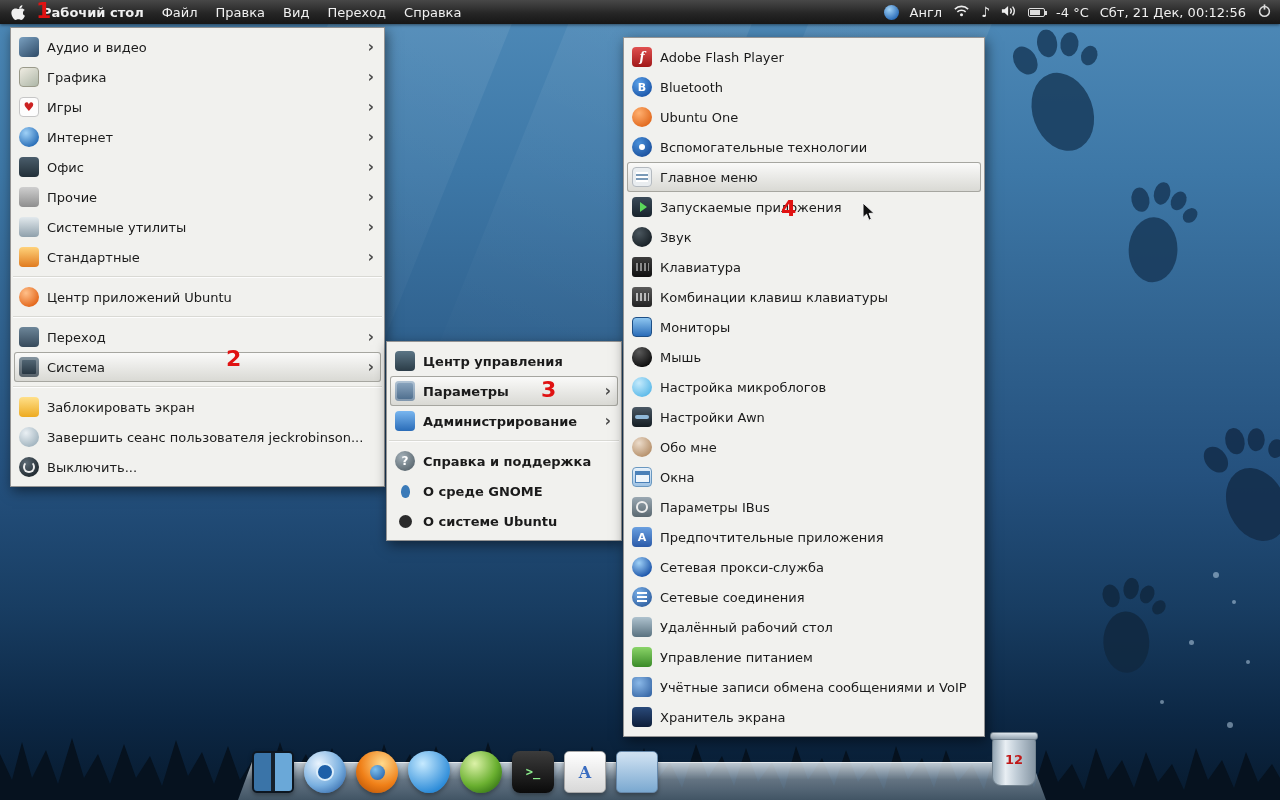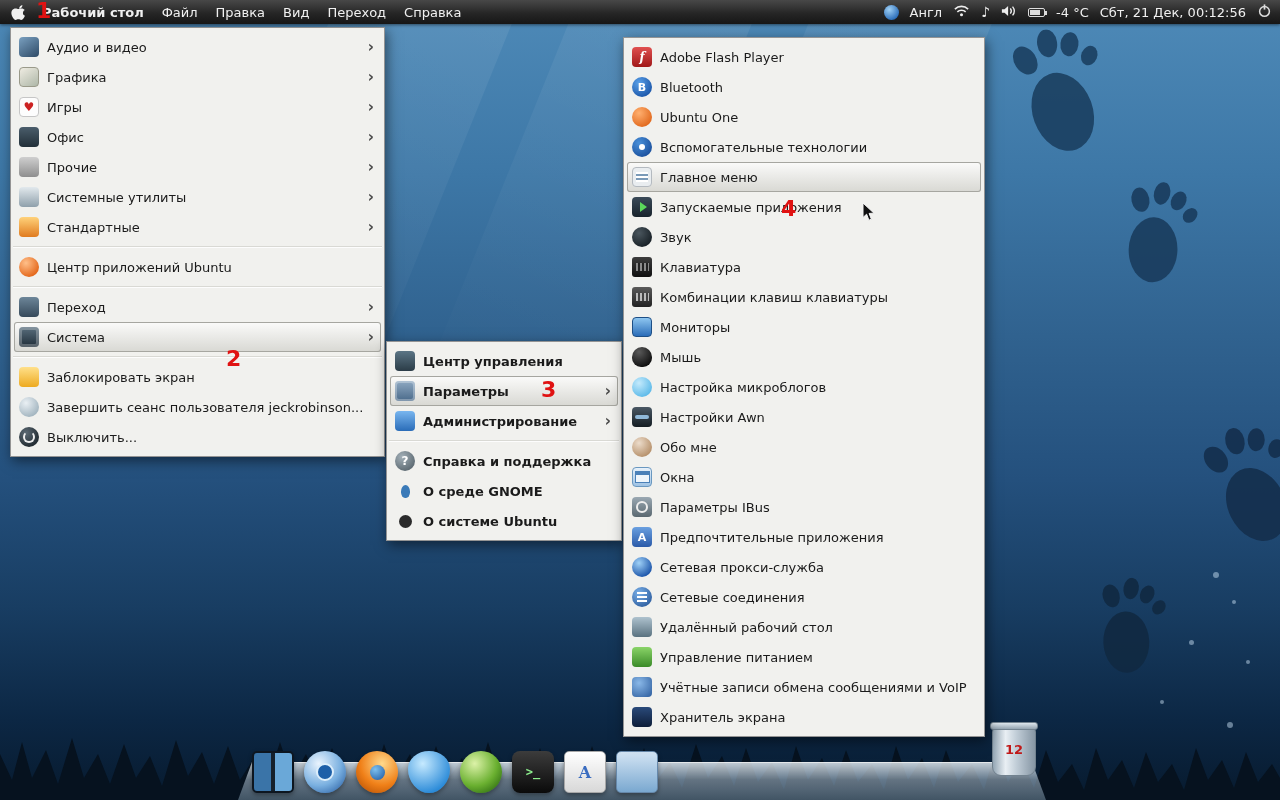--- a/index.html
+++ b/index.html
@@ -116,21 +116,21 @@
   .d-cr::after { content:""; width:14px; height:14px; border-radius:50%; background:#1d5fa8; border:2px solid #dceefb; }
   .d-ff   { border-radius:50%; background:radial-gradient(circle at 62% 30%,#ffd98c,#f08018 55%,#b85205 90%); }
   .d-ff::after { content:""; width:15px; height:15px; border-radius:50%; background:radial-gradient(circle at 35% 30%,#7ec0ee,#1a55a0); }
   .d-dl   { border-radius:50% 50% 50% 50% / 42% 42% 58% 58%; background:radial-gradient(circle at 35% 30%,#c6eaff,#2a8ad8 75%); }
   .d-orb  { border-radius:50%; background:radial-gradient(circle at 35% 30%,#dcf2a8,#6ab030 55%,#2a6810 90%); }
   .d-term { background:linear-gradient(#3c3c3c,#0a0a0a); border-radius:8px; }
   .d-term::after { content:">_"; color:#8ef08e; font:bold 12px "DejaVu Sans Mono",monospace; }
   .d-doc  { background:linear-gradient(#ffffff,#d8d8d8); border:1px solid #a8a8a8; border-radius:5px; }
   .d-doc::after { content:"A"; color:#3a6cc0; font:bold 16px "DejaVu Serif",serif; }
   .d-bd   { background:linear-gradient(#d3e4f4,#7aa8d0); border:1px solid #6688aa; border-radius:5px; }
-  .trash { position:absolute; right:10px; bottom:24px; width:44px; height:50px;
+  .trash { position:absolute; right:10px; bottom:14px; width:44px; height:50px;
     background:linear-gradient(90deg,#94a6b4,#e9eff4 30%,#c2ced8 55%,#8696a4);
     border:1px solid #72828f; border-radius:6px 6px 9px 9px; }
   .trash::before { content:""; position:absolute; top:-5px; left:-3px; right:-3px; height:6px;
     background:linear-gradient(#dde6ed,#93a3b0); border-radius:3px; border:1px solid #72828f; }
   .trash-badge { position:absolute; top:15px; left:50%; transform:translateX(-50%);
     color:#c01818; font-weight:bold; font-size:13px; }
 </style>
 </head>
 <body>
 
@@ -230,20 +230,25 @@
       <span class="ic i-gr"></span>
       <span class="lb">Графика</span>
       <span class="ar"></span>
     </div>
   <div class="mi">
       <span class="ic i-games"></span>
       <span class="lb">Игры</span>
       <span class="ar"></span>
     </div>
   <div class="mi">
+      <span class="ic i-net"></span>
+      <span class="lb">Интернет</span>
+      <span class="ar"></span>
+    </div>
+  <div class="mi">
       <span class="ic i-office"></span>
       <span class="lb">Офис</span>
       <span class="ar"></span>
     </div>
   <div class="mi">
       <span class="ic i-other"></span>
       <span class="lb">Прочие</span>
       <span class="ar"></span>
     </div>
   <div class="mi">

